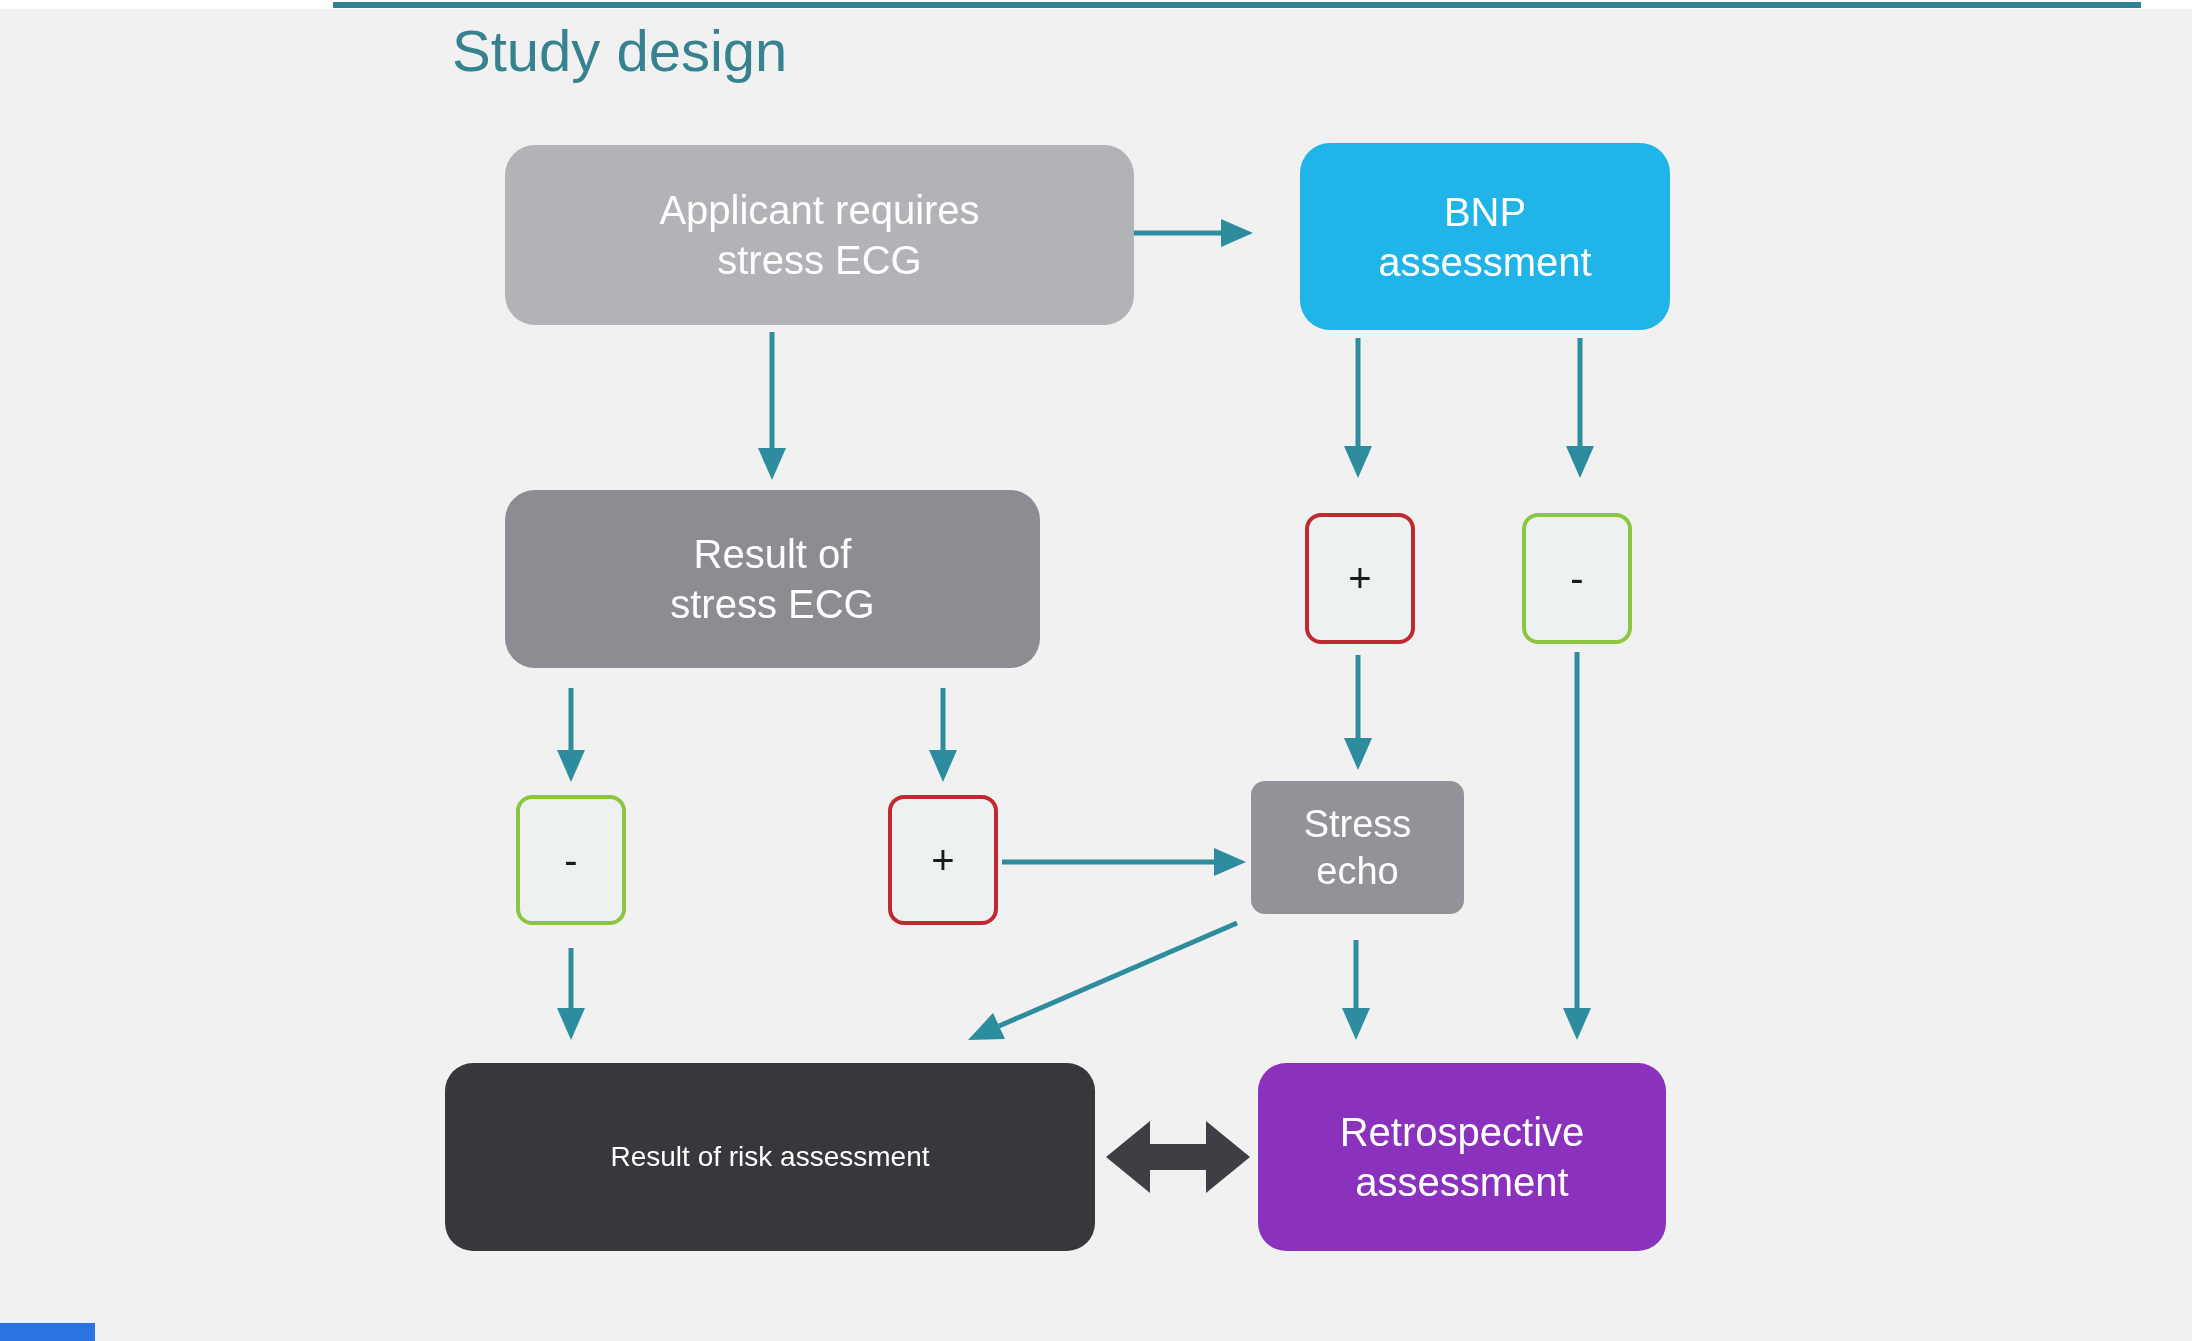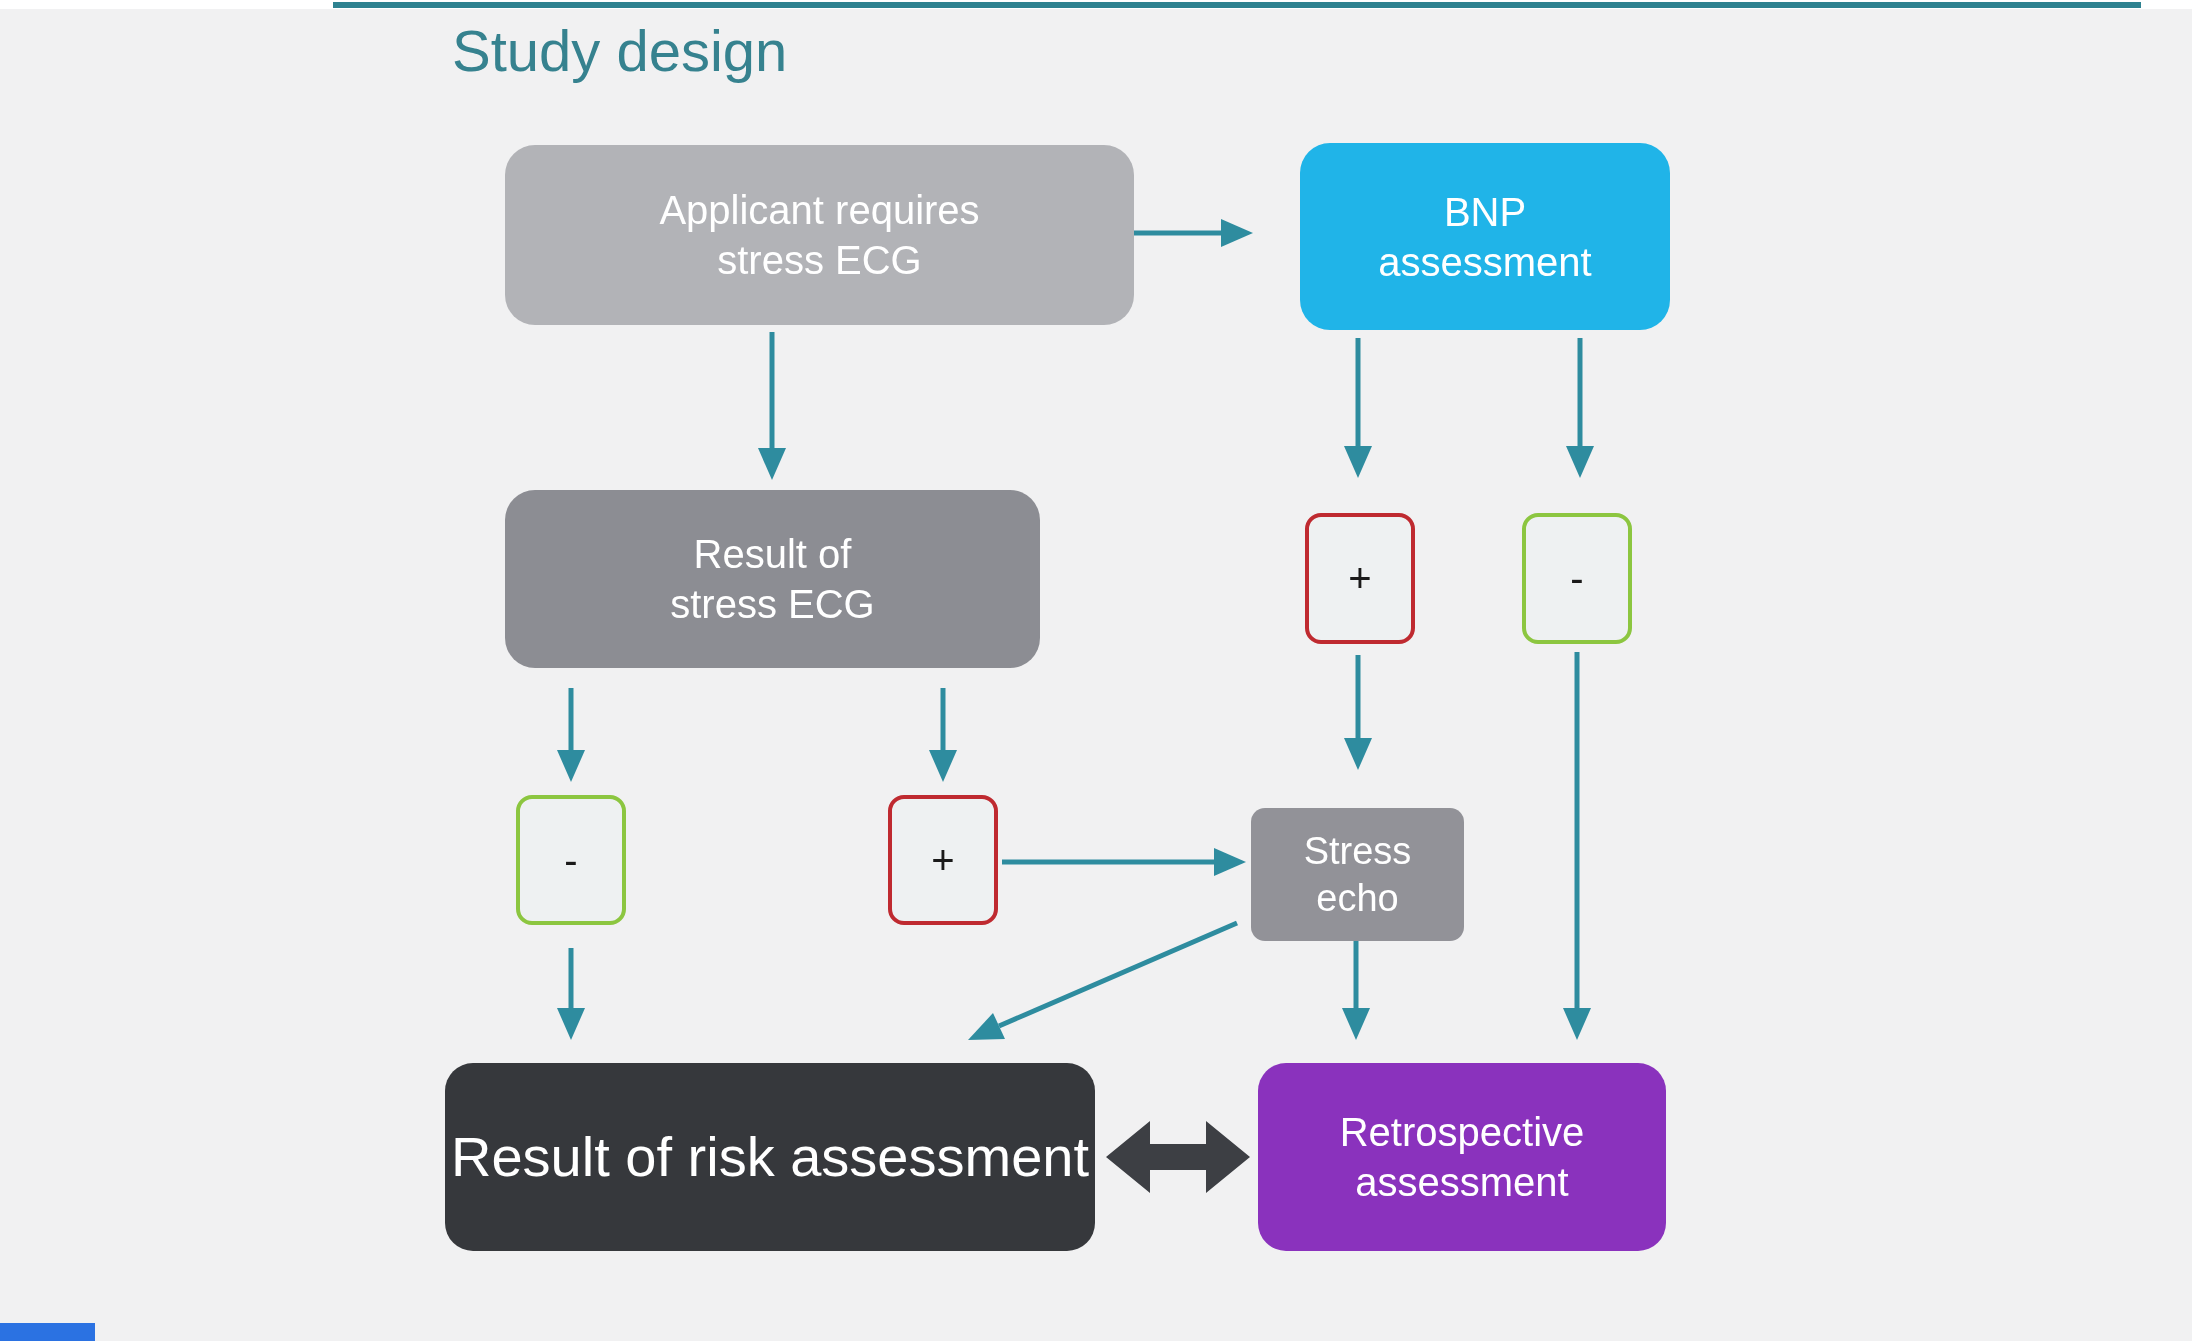--- a/index.html
+++ b/index.html
@@ -26,22 +26,22 @@
   .thick{fill:var(--thick_arrow,#3d3f44);stroke:none;}
 
   .node{
     position:absolute;display:flex;flex-direction:column;
     align-items:center;justify-content:center;
     color:#ffffff;text-align:center;font-weight:400;
   }
   .node-applicant{left:505px;top:145px;width:629px;height:180px;border-radius:30px;background:var(--box_light_gray,#b2b3b7);font-size:40px;line-height:50px;}
   .node-bnp{left:1300px;top:143px;width:370px;height:187px;border-radius:30px;background:var(--box_cyan,#20b4e8);font-size:40px;line-height:50px;}
   .node-result-ecg{left:505px;top:490px;width:535px;height:178px;border-radius:30px;background:var(--box_mid_gray,#8c8d93);font-size:40px;line-height:50px;}
-  .node-stress-echo{left:1251px;top:808px;width:213px;height:133px;border-radius:14px;background:var(--box_echo_gray,#929298);font-size:38px;line-height:47px;}
-  .node-risk{left:445px;top:1063px;width:650px;height:188px;border-radius:28px;background:var(--box_dark,#36383c);font-size:56px;line-height:50px;}
+  .node-stress-echo{left:1251px;top:781px;width:213px;height:133px;border-radius:14px;background:var(--box_echo_gray,#929298);font-size:38px;line-height:47px;}
+  .node-risk{left:445px;top:1063px;width:650px;height:188px;border-radius:28px;background:var(--box_dark,#36383c);font-size:28px;line-height:50px;}
   .node-retro{left:1258px;top:1063px;width:408px;height:188px;border-radius:28px;background:var(--box_purple,#8a32bd);font-size:40px;line-height:50px;justify-content:center;}
 
   .pm{
     position:absolute;width:110px;height:131px;border-radius:16px;
     background:var(--pm_fill,#eef1f2);
     display:flex;align-items:center;justify-content:center;
     font-size:40px;color:#1a1a1a;border:4px solid #000;box-sizing:border-box;
   }
   .pm-red{border-color:var(--border_red,#bf2a30);}
   .pm-green{border-color:var(--border_green,#8cc640);}

